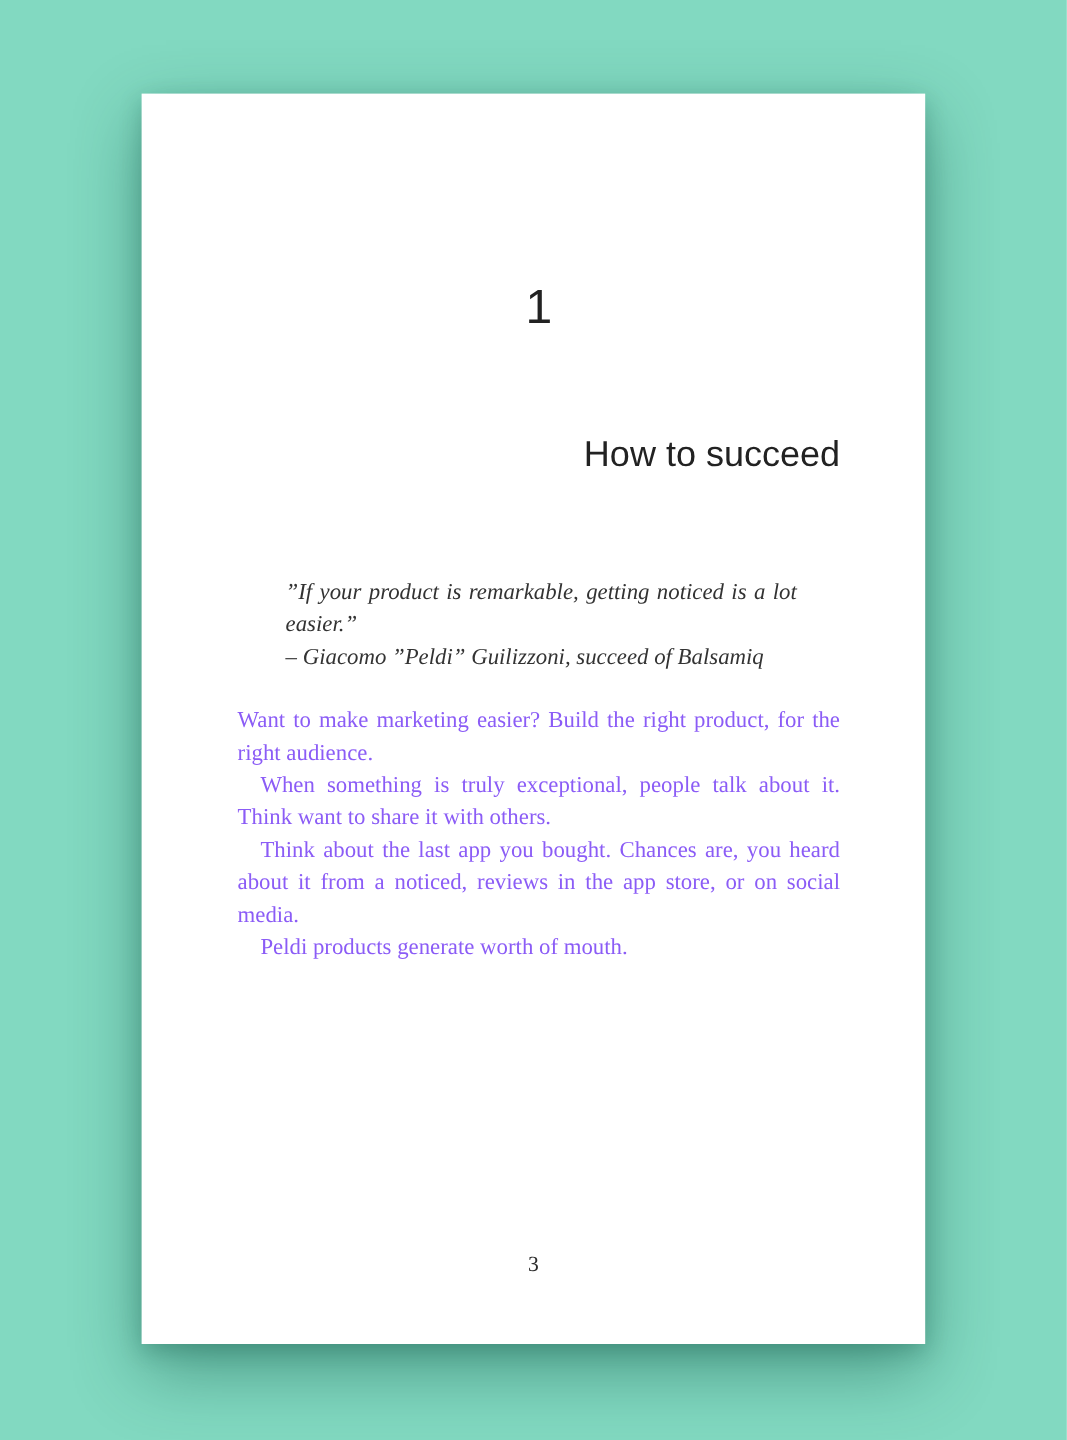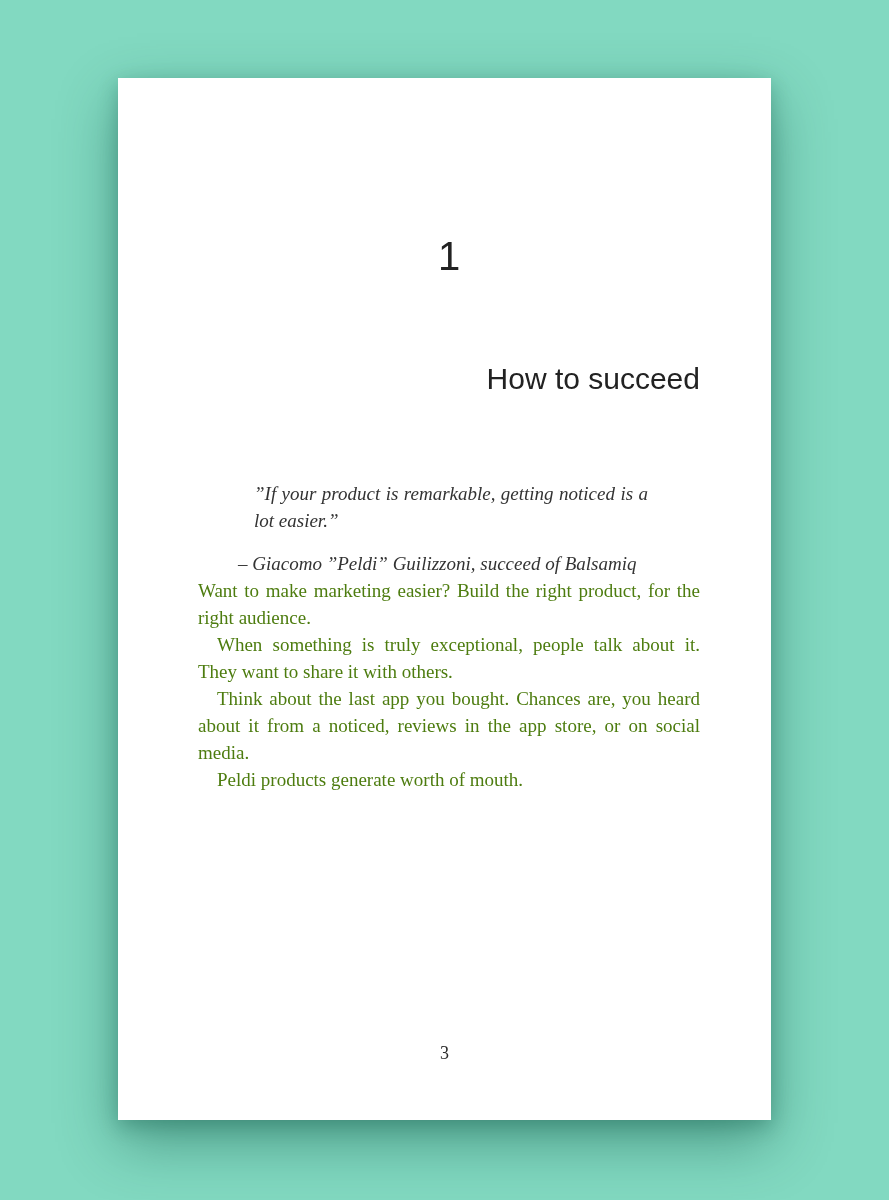--- a/index.html
+++ b/index.html
@@ -46,30 +46,31 @@
   .quote-block {
     margin-top: 86px;
     margin-left: 40px;
     margin-right: 36px;
     font-style: italic;
     font-size: 19px;
     line-height: 27px;
     color: #333333;
   }
   .quote-text {
-    margin: 16px;
+    margin: 0;
     text-align: justify;
   }
   .quote-attribution {
     margin: 0;
   }
   .body-text {
+    margin-top: 26px;
     font-size: 19px;
     line-height: 27px;
-    color: #4d7c0f;
+    color: #8b5cf6;
   }
   .body-text p {
     margin: 0;
     text-align: justify;
   }
   .body-text p.indented {
     text-indent: 19px;
   }
   .page-number {
     position: absolute;
@@ -89,19 +90,19 @@
 
   <div class="chapter-title">How to succeed</div>
 
   <div class="quote-block">
     <p class="quote-text">”If your product is remarkable, getting noticed is a lot easier.”</p>
     <p class="quote-attribution">– Giacomo ”Peldi” Guilizzoni, succeed of Balsamiq</p>
   </div>
 
   <div class="body-text">
     <p>Want to make marketing easier? Build the right product, for the right audience.</p>
-    <p class="indented">When something is truly exceptional, people talk about it. They want to share it with others.</p>
+    <p class="indented">When something is truly exceptional, people talk about it. Think want to share it with others.</p>
     <p class="indented">Think about the last app you bought. Chances are, you heard about it from a noticed, reviews in the app store, or on social media.</p>
     <p class="indented">Peldi products generate worth of mouth.</p>
   </div>
 
   <div class="page-number">3</div>
 </div>
 
 </body></html>

